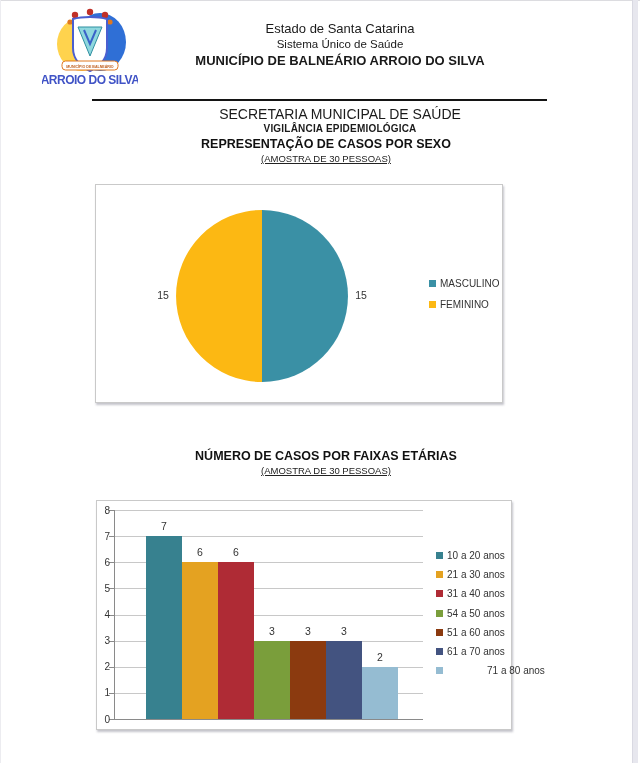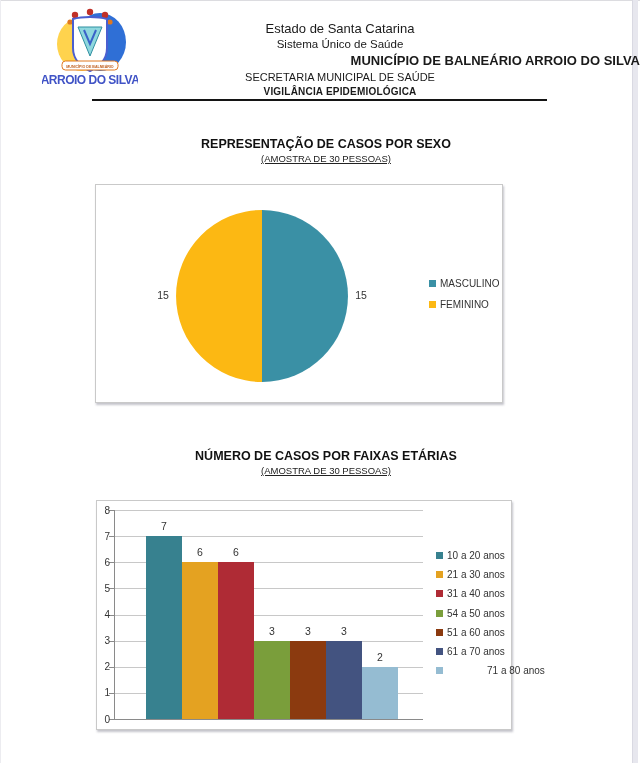--- a/index.html
+++ b/index.html
@@ -9,22 +9,22 @@
   }
   .edge-top{position:absolute;left:0;top:0;width:640px;height:1px;background:#dcdce0;}
   .edge-left{position:absolute;left:0;top:0;width:1px;height:763px;background:#ececf0;}
   .scroll-strip{position:absolute;left:632px;top:0;width:5px;height:763px;background:#e7e7ee;border-left:1px solid #d9d9e2;}
 
   
   .logo{position:absolute;left:42px;top:6px;width:96px;height:86px;}
   .header-text{position:absolute;left:40px;top:21px;width:600px;text-align:center;}
   .h1{font-size:13px;line-height:16px;}
   .h2{font-size:11.5px;line-height:15px;}
-  .h3{font-size:13px;font-weight:bold;line-height:17px;text-align:right;}
-  .h4{font-size:11px;line-height:16px;}
+  .h3{font-size:13px;font-weight:bold;line-height:17px;}
+  .h4{font-size:14px;line-height:16px;margin-top:37px;}
   .h5{font-size:10px;font-weight:bold;line-height:14px;letter-spacing:.2px;}
   .header-rule{position:absolute;left:92px;top:99px;width:455px;height:2px;background:#141414;}
 
   
   .section-title{position:absolute;left:8px;width:636px;text-align:center;}
   .section-title .t{font-size:12.5px;font-weight:bold;color:#111;}
   .section-title .s{font-size:9.5px;margin-top:2px;color:#222;text-decoration:underline;}
   #title1{top:137px;}
   #title2{top:449px;}
 

